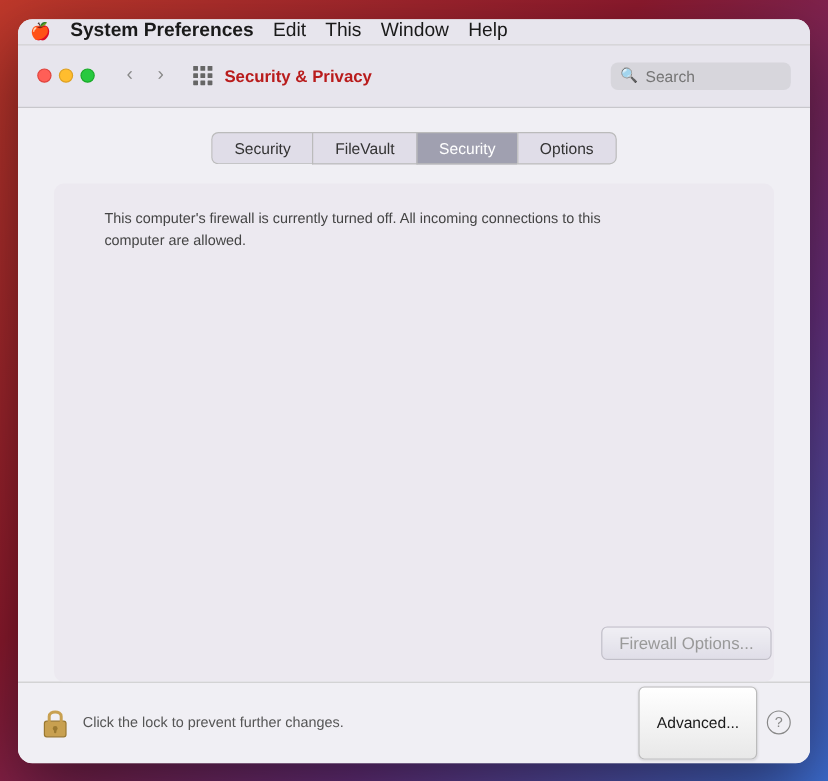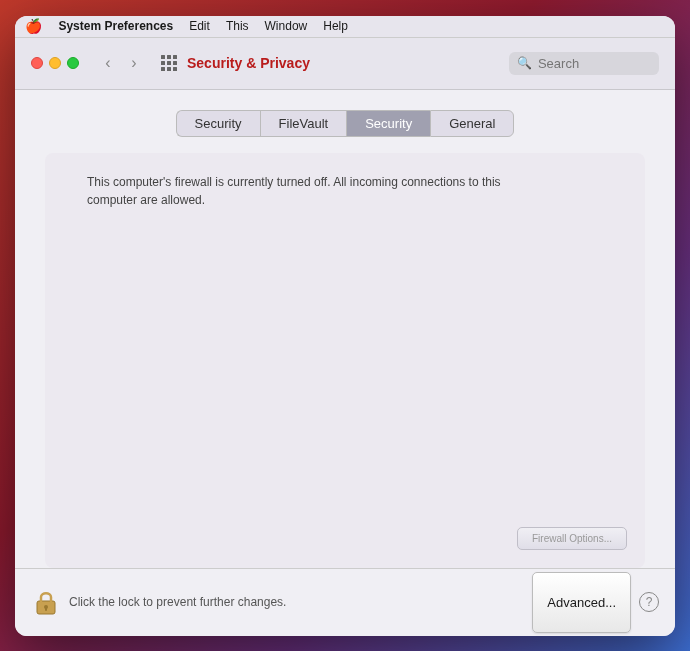--- a/index.html
+++ b/index.html
@@ -39,21 +39,21 @@
       border-bottom: 1px solid #ccc;
       flex-shrink: 0;
     }
 
     .menubar-apple {
       font-size: 14px;
       color: #1a1a1a;
     }
 
     .menubar-item {
-      font-size: 12px;
+      font-size: 16px;
       font-weight: 500;
       cursor: default;
     }
 
     .menubar-item.bold {
       font-weight: 700;
     }
 
     
     .toolbar {
@@ -240,26 +240,26 @@
       font-size: 12px;
       color: #444;
       line-height: 1.5;
       margin-left: 22px;
       max-width: 420px;
     }
 
     .firewall-options-btn {
       position: absolute;
       bottom: 18px;
-      right: 18px;
+      right: 2px;
       background: linear-gradient(to bottom, #f0eff4, #e0dee8);
       border: 1px solid #c0bec8;
       border-radius: 5px;
       padding: 5px 14px;
-      font-size: 10px;
+      font-size: 14px;
       cursor: not-allowed;
       color: #999;
     }
 
     
     .bottom-bar {
       height: 68px;
       display: flex;
       align-items: center;
       padding: 0 16px;
@@ -361,21 +361,21 @@
       <input class="search-input" type="text" placeholder="Search" style="">
     </div>
   </div>
 
   <div class="content">
 
     <div class="tabs">
       <div class="tab">Security</div>
       <div class="tab">FileVault</div>
       <div class="tab active">Security</div>
-      <div class="tab">General</div>
+      <div class="tab">Options</div>
     </div>
 
     <div class="panel">
 
 
       <p class="firewall-desc">This computer's firewall is currently turned off. All incoming connections to this computer are allowed.</p>
 
       <button class="firewall-options-btn" disabled="">Firewall Options...</button>
 
     </div>

